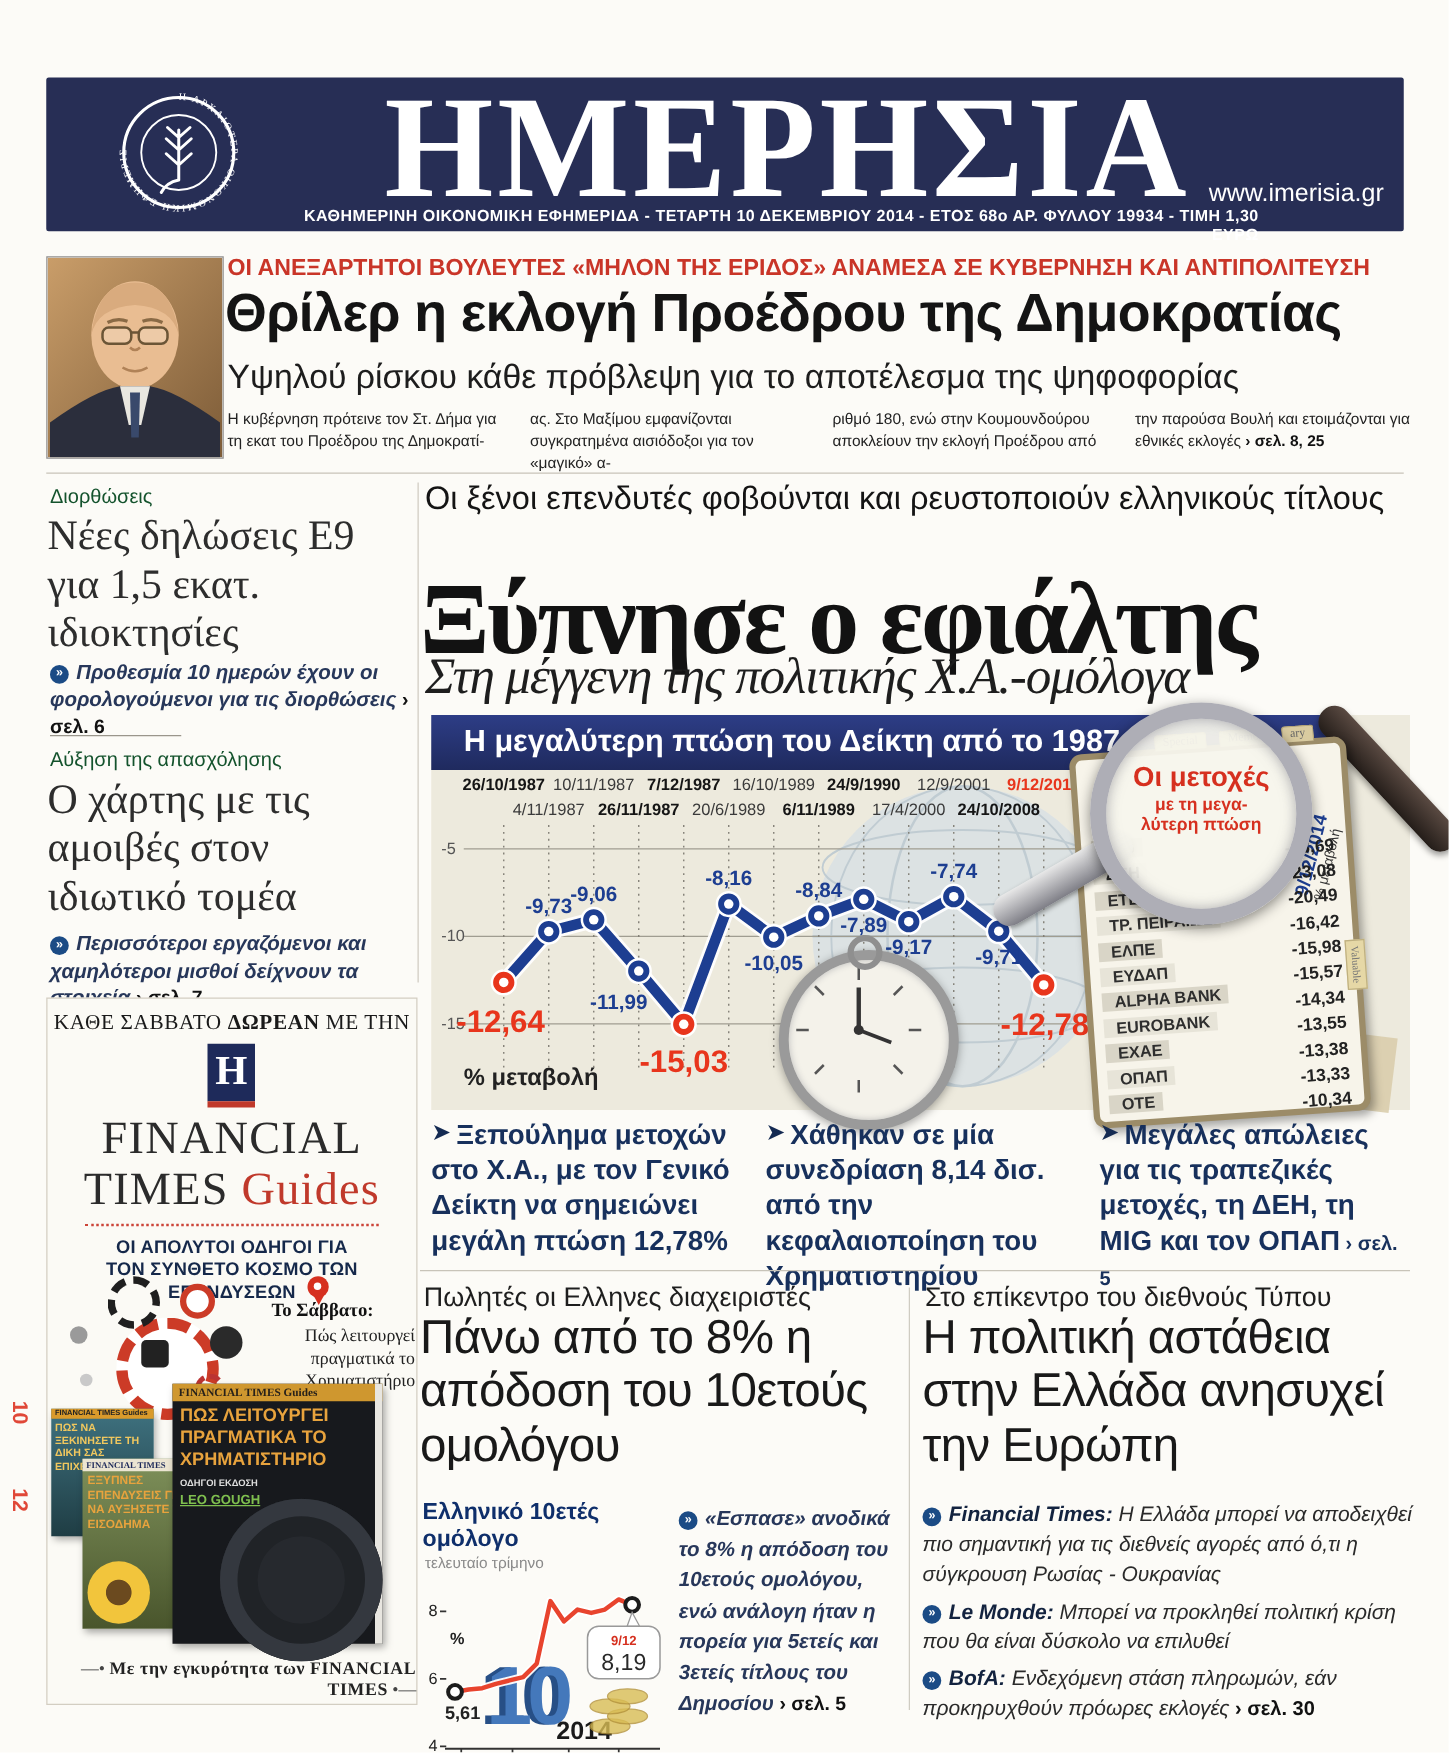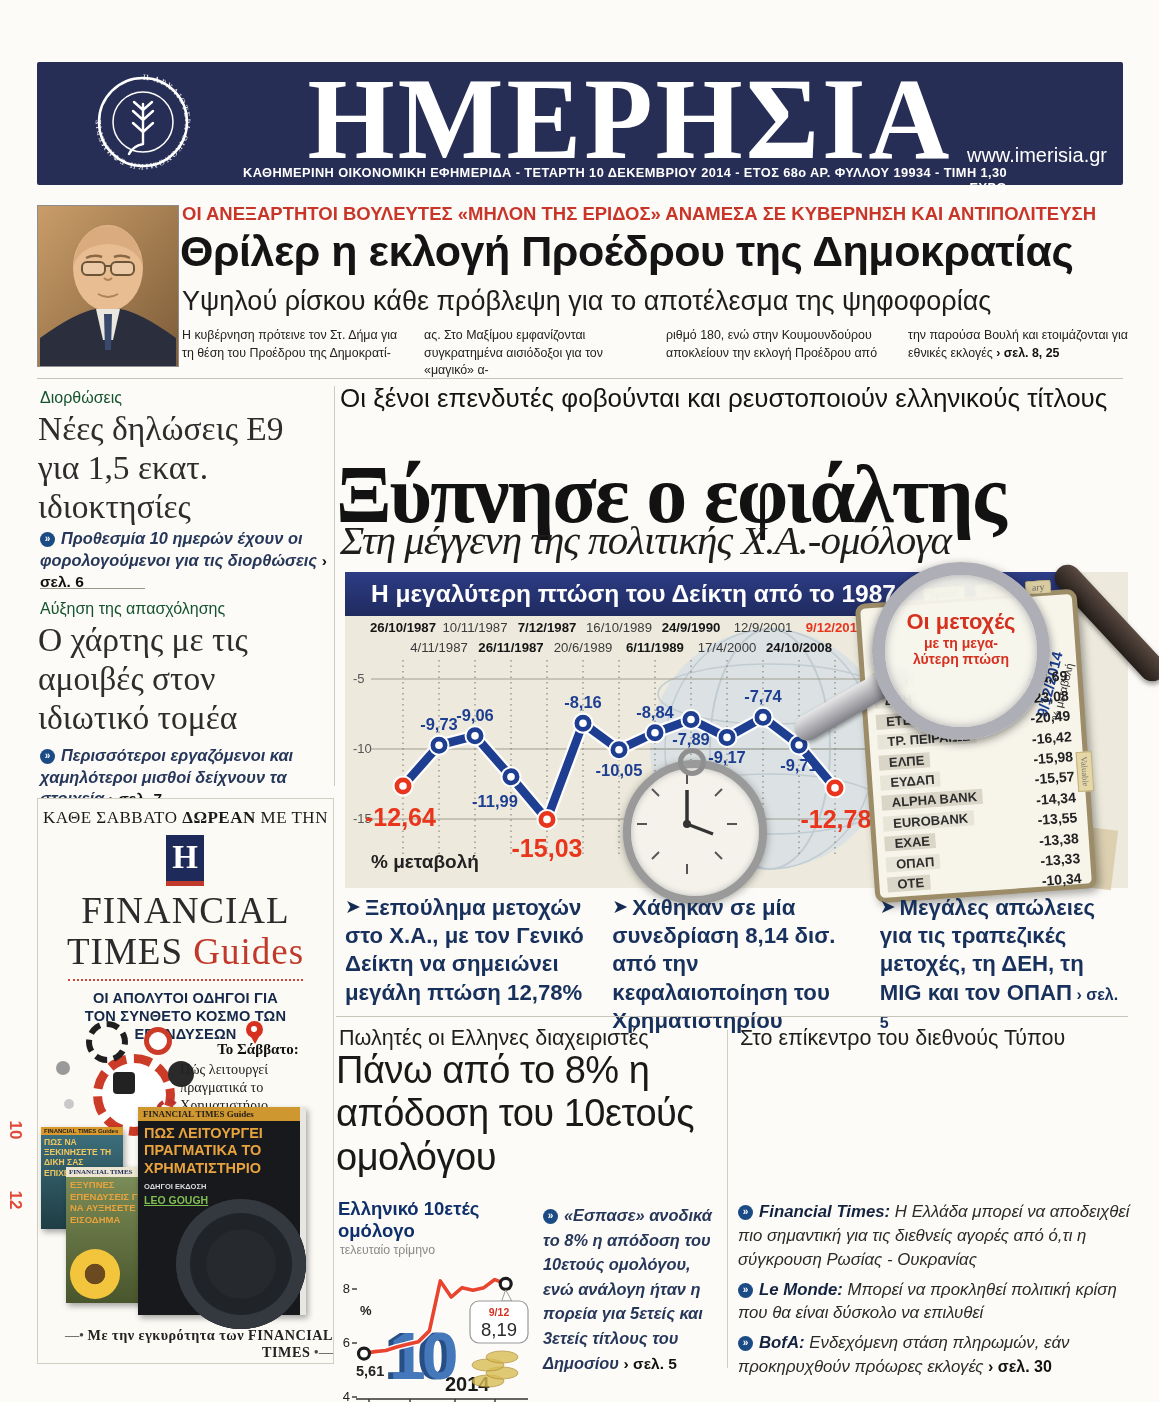--- a/index.html
+++ b/index.html
@@ -46,21 +46,21 @@
   .ftp-hlogo:after{content:"";position:absolute;left:0;bottom:-5px;width:38px;height:5px;background:#c0392b;}
   .ftp-brand{left:0;top:92px;width:100%;text-align:center;font-family:"Liberation Serif",serif;
              font-size:37px;color:#2b2b2b;letter-spacing:1px;line-height:1.1;}
   .ftp-guides{color:#c0392b;}
   .ftp-dotted{left:30px;top:180px;width:235px;border-top:2px dotted #cc4438;}
   .ftp-subtitle{left:0;top:190px;width:100%;text-align:center;font-size:14.6px;font-weight:bold;
                 color:#15284a;line-height:1.25;letter-spacing:.2px;}
   .gear{position:absolute;border-radius:50%;}
   .ftp-sat-label{left:150px;top:242px;width:140px;text-align:center;font-family:"Liberation Serif",serif;
                  font-weight:bold;font-size:15px;color:#111;}
-  .ftp-sat-text{left:142px;top:262px;width:152px;text-align:left;font-family:"Liberation Serif",serif;
+  .ftp-sat-text{left:142px;top:262px;width:152px;text-align:right;font-family:"Liberation Serif",serif;
                 font-size:14.2px;color:#222;line-height:1.25;}
   .book{position:absolute;box-shadow:2px 3px 6px rgba(0,0,0,.35);}
   .ftp-footer{left:0;top:528px;width:100%;text-align:right;font-family:"Liberation Serif",serif;
               font-size:14.2px;color:#222;}
   .ftp-footer:before{content:"—• ";color:#444;}
   .ftp-footer:after{content:" •—";color:#444;}
   .ftp-footer b{letter-spacing:.5px;}
 
   
   .ms-kicker{left:340px;top:383px;width:790px;font-size:26px;color:#141414;}
@@ -172,21 +172,21 @@
       <path d="M66,72 q4,4 8,0 M60,88 q10,6 20,0" stroke="#b08257" stroke-width="2" fill="none"></path>
       <path d="M2,160 L2,132 Q38,106 58,103 L82,103 Q102,106 138,132 L138,160 Z" fill="#2b2e3c"></path>
       <polygon points="58,103 82,103 75,134 65,134" fill="#e9e7e0"></polygon>
       <polygon points="66,108 74,108 73,144 67,144" fill="#39496b"></polygon>
     </svg>
   </div>
   <div class="abs ts-kicker">ΟΙ ΑΝΕΞΑΡΤΗΤΟΙ ΒΟΥΛΕΥΤΕΣ «ΜΗΛΟΝ ΤΗΣ ΕΡΙΔΟΣ» ΑΝΑΜΕΣΑ ΣΕ ΚΥΒΕΡΝΗΣΗ ΚΑΙ ΑΝΤΙΠΟΛΙΤΕΥΣΗ</div>
   <div class="abs ts-headline">Θρίλερ η εκλογή Προέδρου της Δημοκρατίας</div>
   <div class="abs ts-subhead">Υψηλού ρίσκου κάθε πρόβλεψη για το αποτέλεσμα της ψηφοφορίας</div>
   <div class="abs top-cols" id="top-cols">
-      <div class="tcol">Η κυβέρνηση πρότεινε τον Στ. Δήμα για τη θέση του Προέδρου της Δημοκρατί-</div>
+      <div class="tcol">Η κυβέρνηση πρότεινε τον Στ. Δήμα για τη εκατ του Προέδρου της Δημοκρατί-</div>
       <div class="tcol">ας. Στο Μαξίμου εμφανίζονται συγκρατημένα αισιόδοξοι για τον «μαγικό» α-</div>
       <div class="tcol">ριθμό 180, ενώ στην Κουμουνδούρου αποκλείουν την εκλογή Προέδρου από</div>
       <div class="tcol">την παρούσα Βουλή και ετοιμάζονται για εθνικές εκλογές<span class="pref"> › σελ. 8, 25</span></div>
     </div>
 
   <div class="abs hline" style="left:37px;top:378px;width:1086px;"></div>
   <div class="abs vline" style="left:334px;top:386px;height:400px;"></div>
 
   <div class="abs lr-kicker" style="left:40px;top:389px;">Διορθώσεις</div>
   <div class="abs lr-headline" style="left:38px;top:410px;width:292px;">Νέες δηλώσεις Ε9 για 1,5 εκατ. ιδιοκτησίες</div>
@@ -449,20 +449,21 @@
         <text x="161" y="57" text-anchor="middle" font-size="10.5" font-weight="bold" fill="#d6301f">9/12</text>
         <text x="161" y="77" text-anchor="middle" font-size="18.5" fill="#2a2a2a">8,19</text>
       </svg>
   </div>
   <div class="abs bond-bullet">
     <span class="bicon">»</span><span>«Εσπασε» ανοδικά το 8% η απόδοση του 10ετούς ομολόγου, ενώ ανάλογη ήταν η πορεία για 5ετείς και 3ετείς τίτλους του Δημοσίου</span>
     <span class="lr-pref">› <span>σελ. 5</span></span>
   </div>
 
   <div class="abs ps-kicker">Στο επίκεντρο του διεθνούς Τύπου</div>
+  <div class="abs ps-headline">Η πολιτική αστάθεια στην Ελλάδα ανησυχεί την Ευρώπη</div>
   <div class="abs press-bullets" id="press-bullets">
       <div class="pbul"><span class="bicon">»</span><span class="src">Financial Times: </span>Η Ελλάδα μπορεί να αποδειχθεί πιο σημαντική για τις διεθνείς αγορές από ό,τι η σύγκρουση Ρωσίας - Ουκρανίας</div>
       <div class="pbul"><span class="bicon">»</span><span class="src">Le Monde: </span>Μπορεί να προκληθεί πολιτική κρίση που θα είναι δύσκολο να επιλυθεί</div>
       <div class="pbul"><span class="bicon">»</span><span class="src">BofA: </span>Ενδεχόμενη στάση πληρωμών, εάν προκηρυχθούν πρόωρες εκλογές<span class="lr-pref"> › σελ. 30</span></div>
     </div>
 
   <div class="abs margin-mark" style="left:6px;top:1120px;">10</div>
   <div class="abs margin-mark" style="left:6px;top:1190px;">12</div>
 </div>
 

